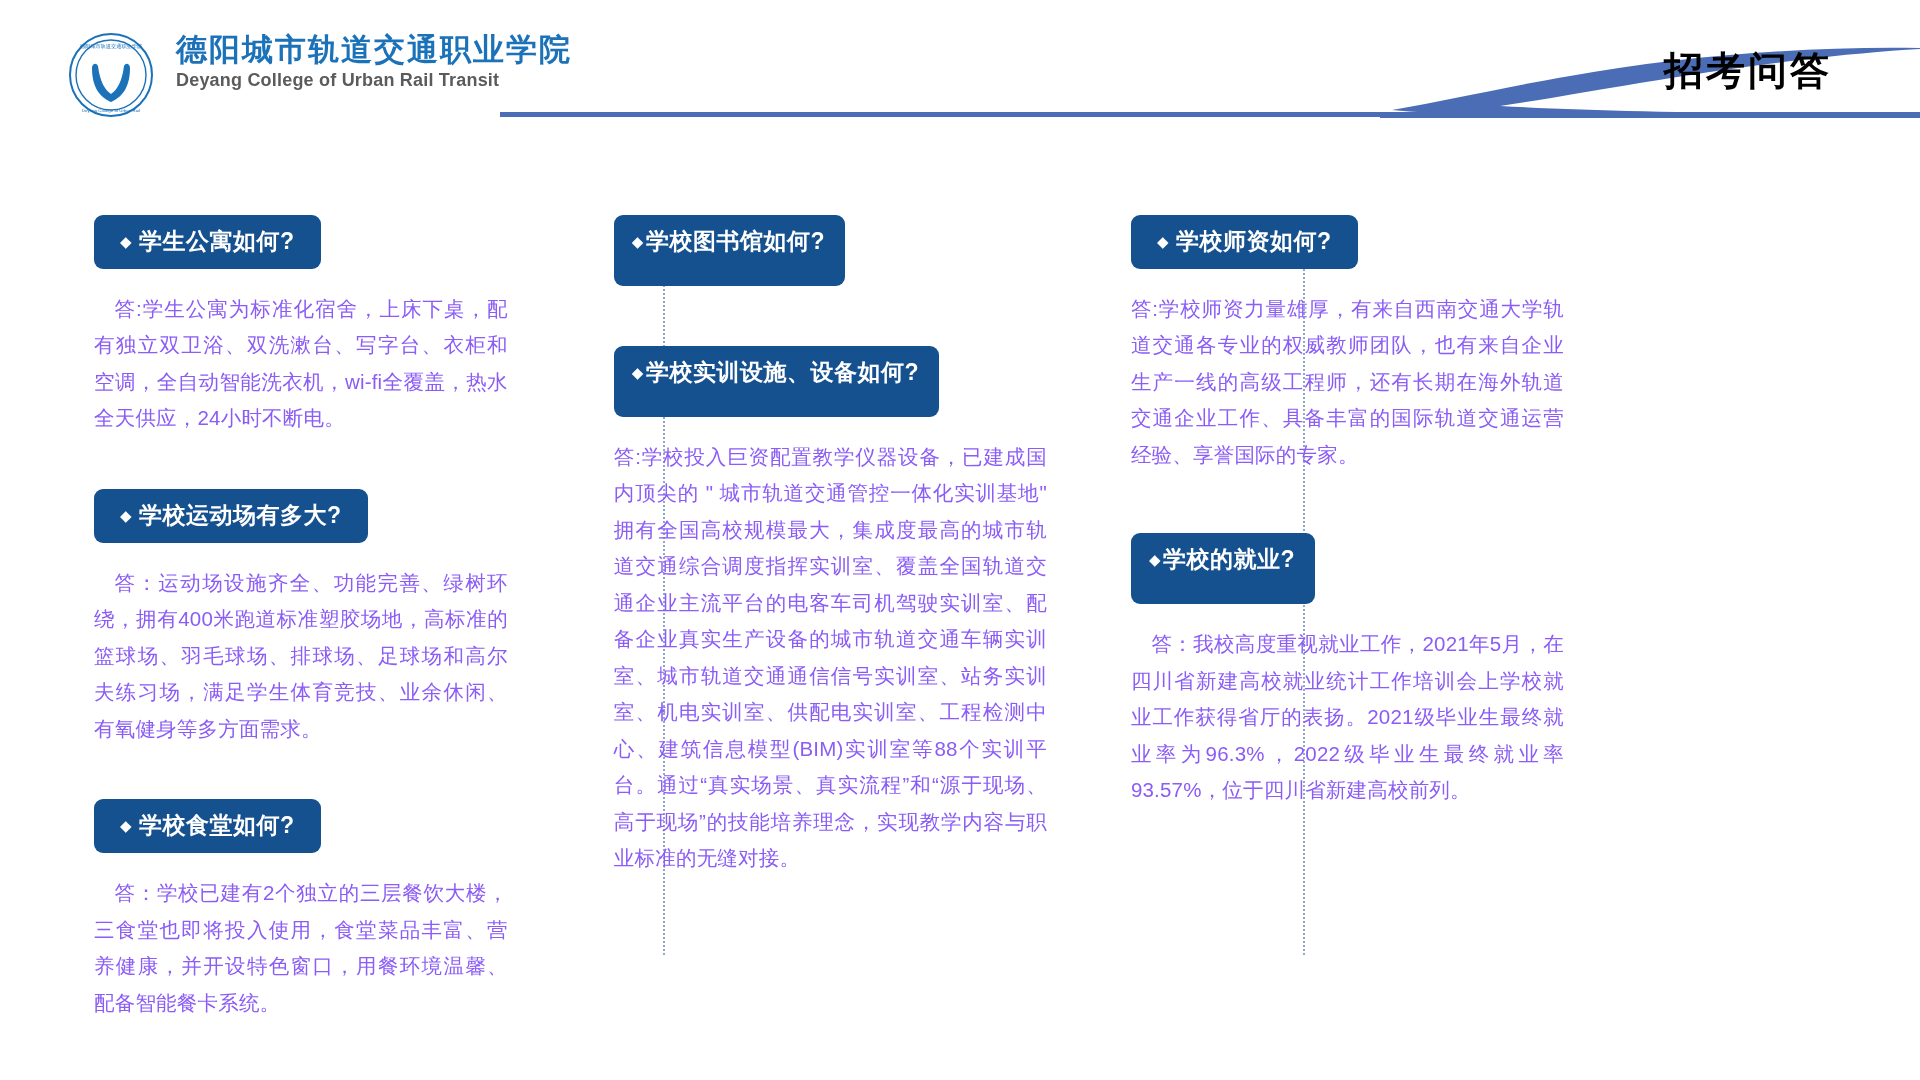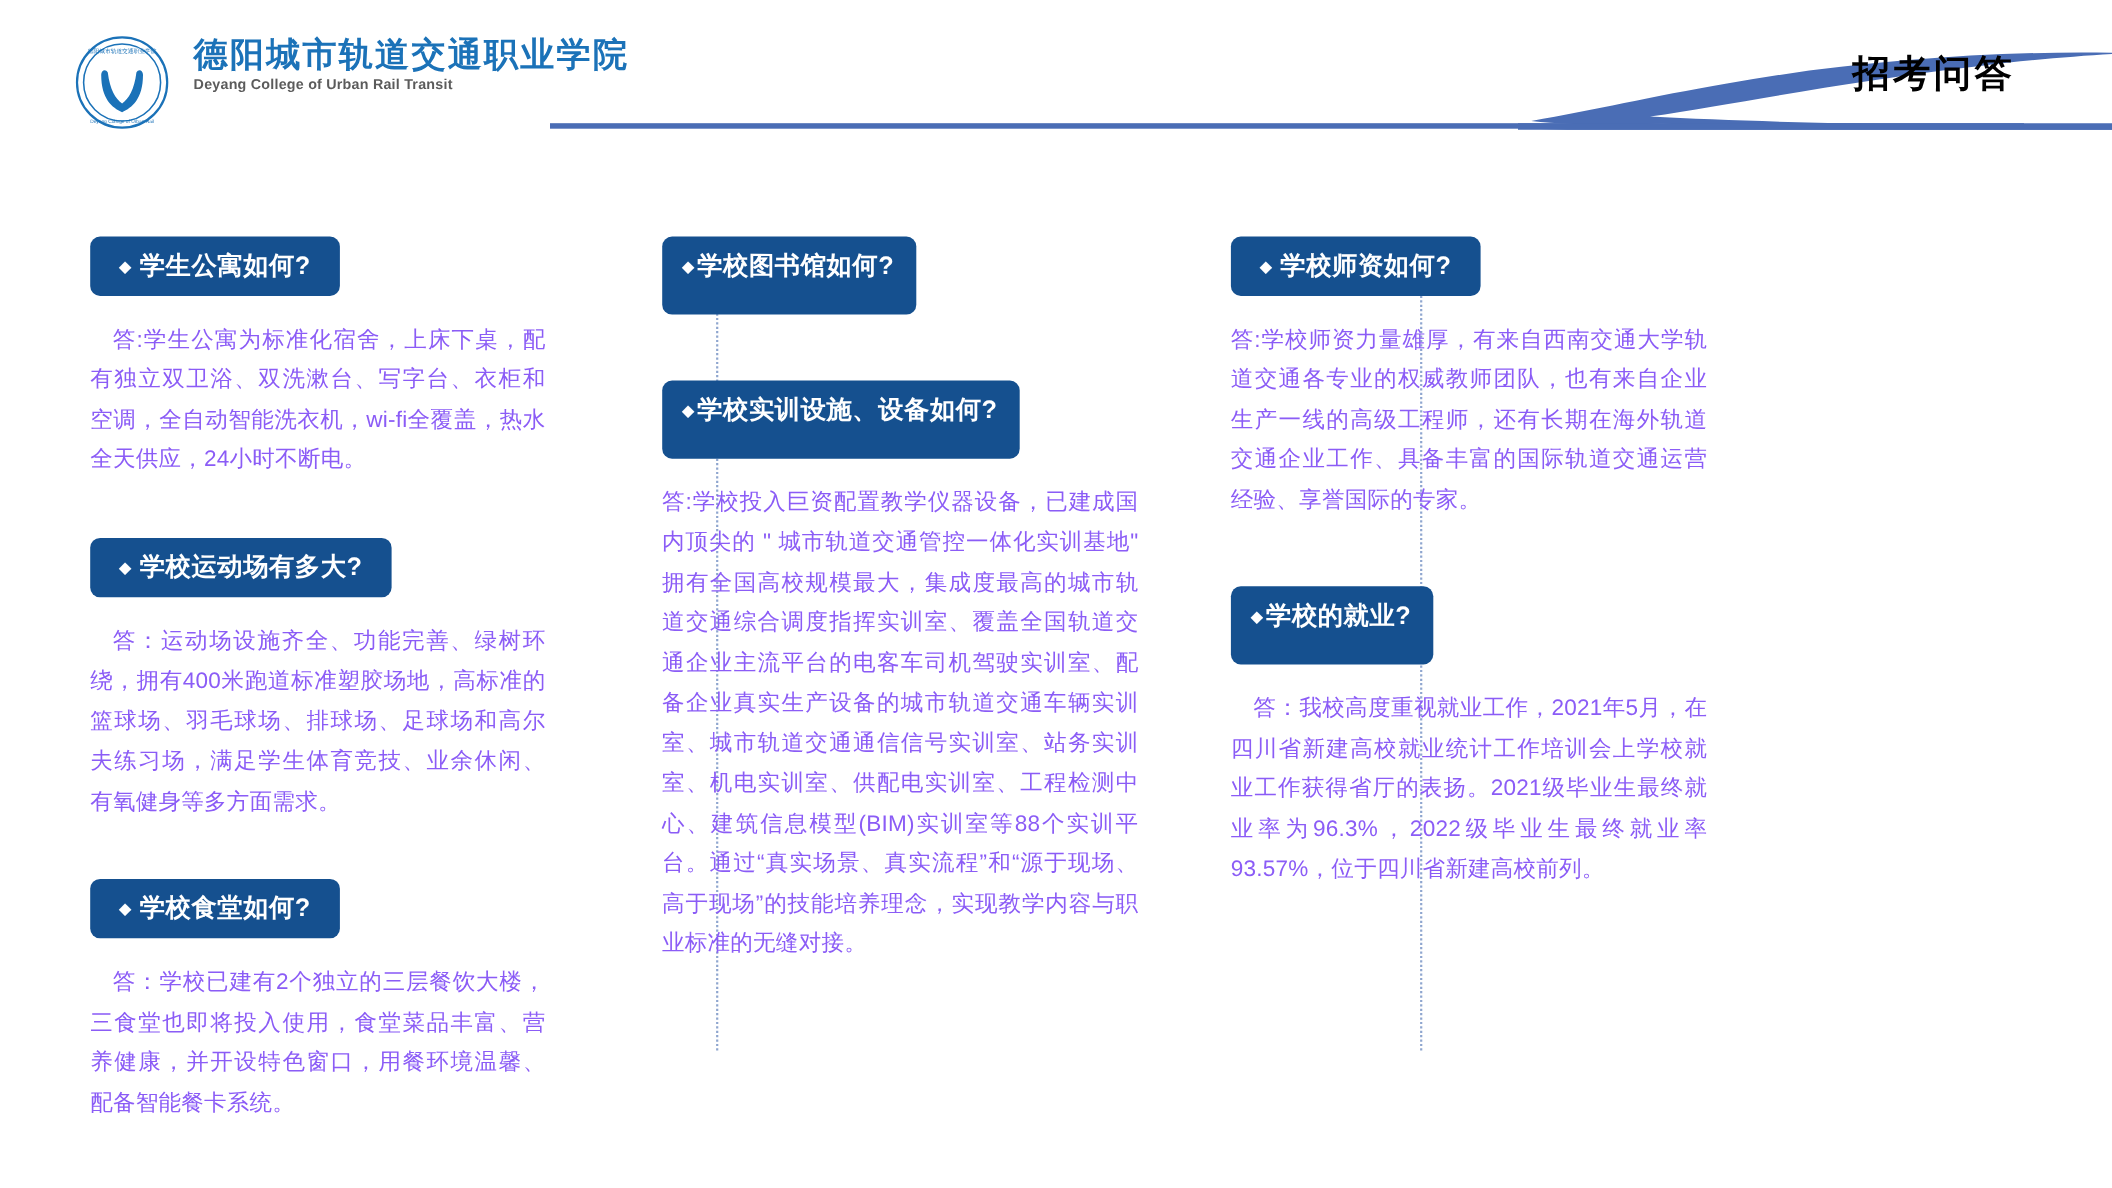--- a/index.html
+++ b/index.html
@@ -51,21 +51,21 @@
     font-size: 31px;
     font-weight: bold;
     color: #1b72b8;
     letter-spacing: 2px;
     line-height: 1.15;
     white-space: nowrap;
   }
 
   .brand-en {
     font-family: "Liberation Sans", sans-serif;
-    font-size: 13px;
+    font-size: 18px;
     font-weight: bold;
     color: #5b5b5b;
     letter-spacing: 0.2px;
     line-height: 1.15;
     white-space: nowrap;
   }
 
   .header-rule {
     position: absolute;
     left: 500px;
@@ -82,31 +82,31 @@
     width: 540px;
     height: 96px;
     overflow: hidden;
   }
 
   .header-title {
     position: absolute;
     right: 88px;
     top: 44px;
     font-family: "Liberation Sans", "DejaVu Sans", sans-serif;
-    font-size: 34px;
+    font-size: 39px;
     font-weight: bold;
     color: #000000;
     letter-spacing: 3px;
     white-space: nowrap;
   }
 
   
   .columns {
     position: absolute;
-    left: 4px;
+    left: 16px;
     top: 215px;
     width: 1604px;
     height: 830px;
     display: flex;
   }
 
   .col {
     position: relative;
     box-sizing: border-box;
   }

